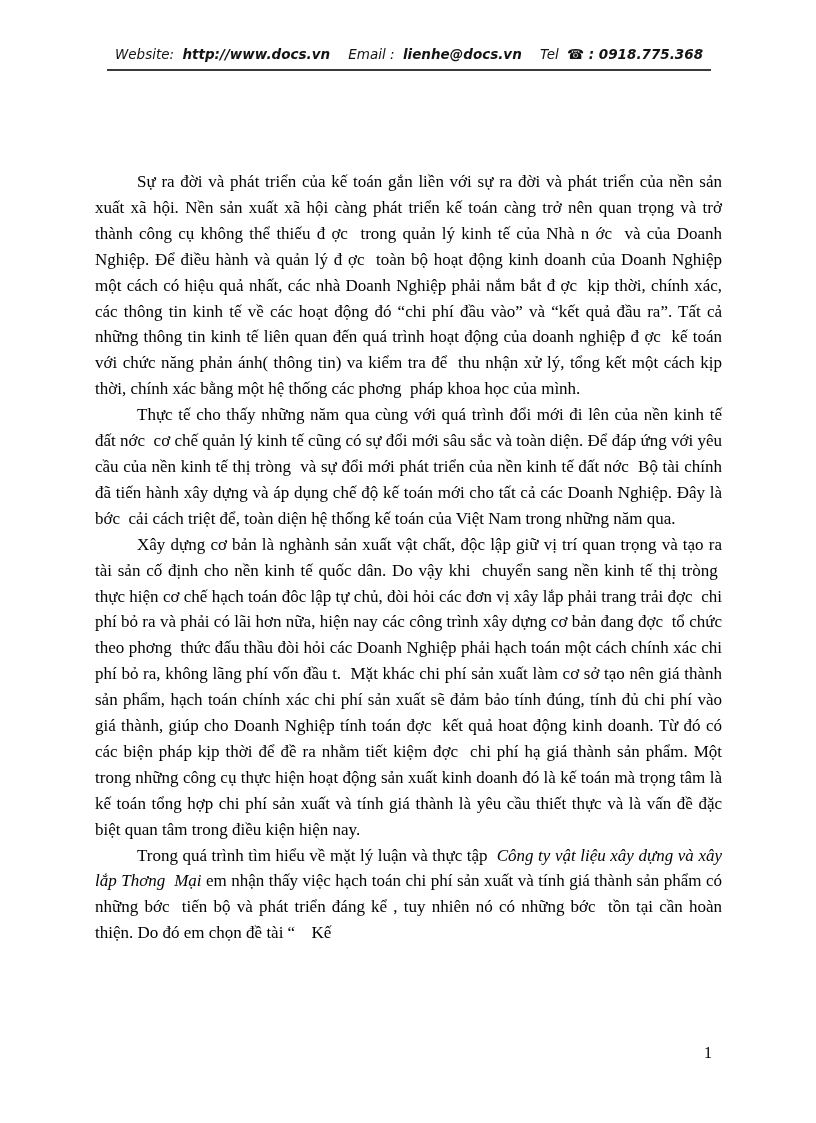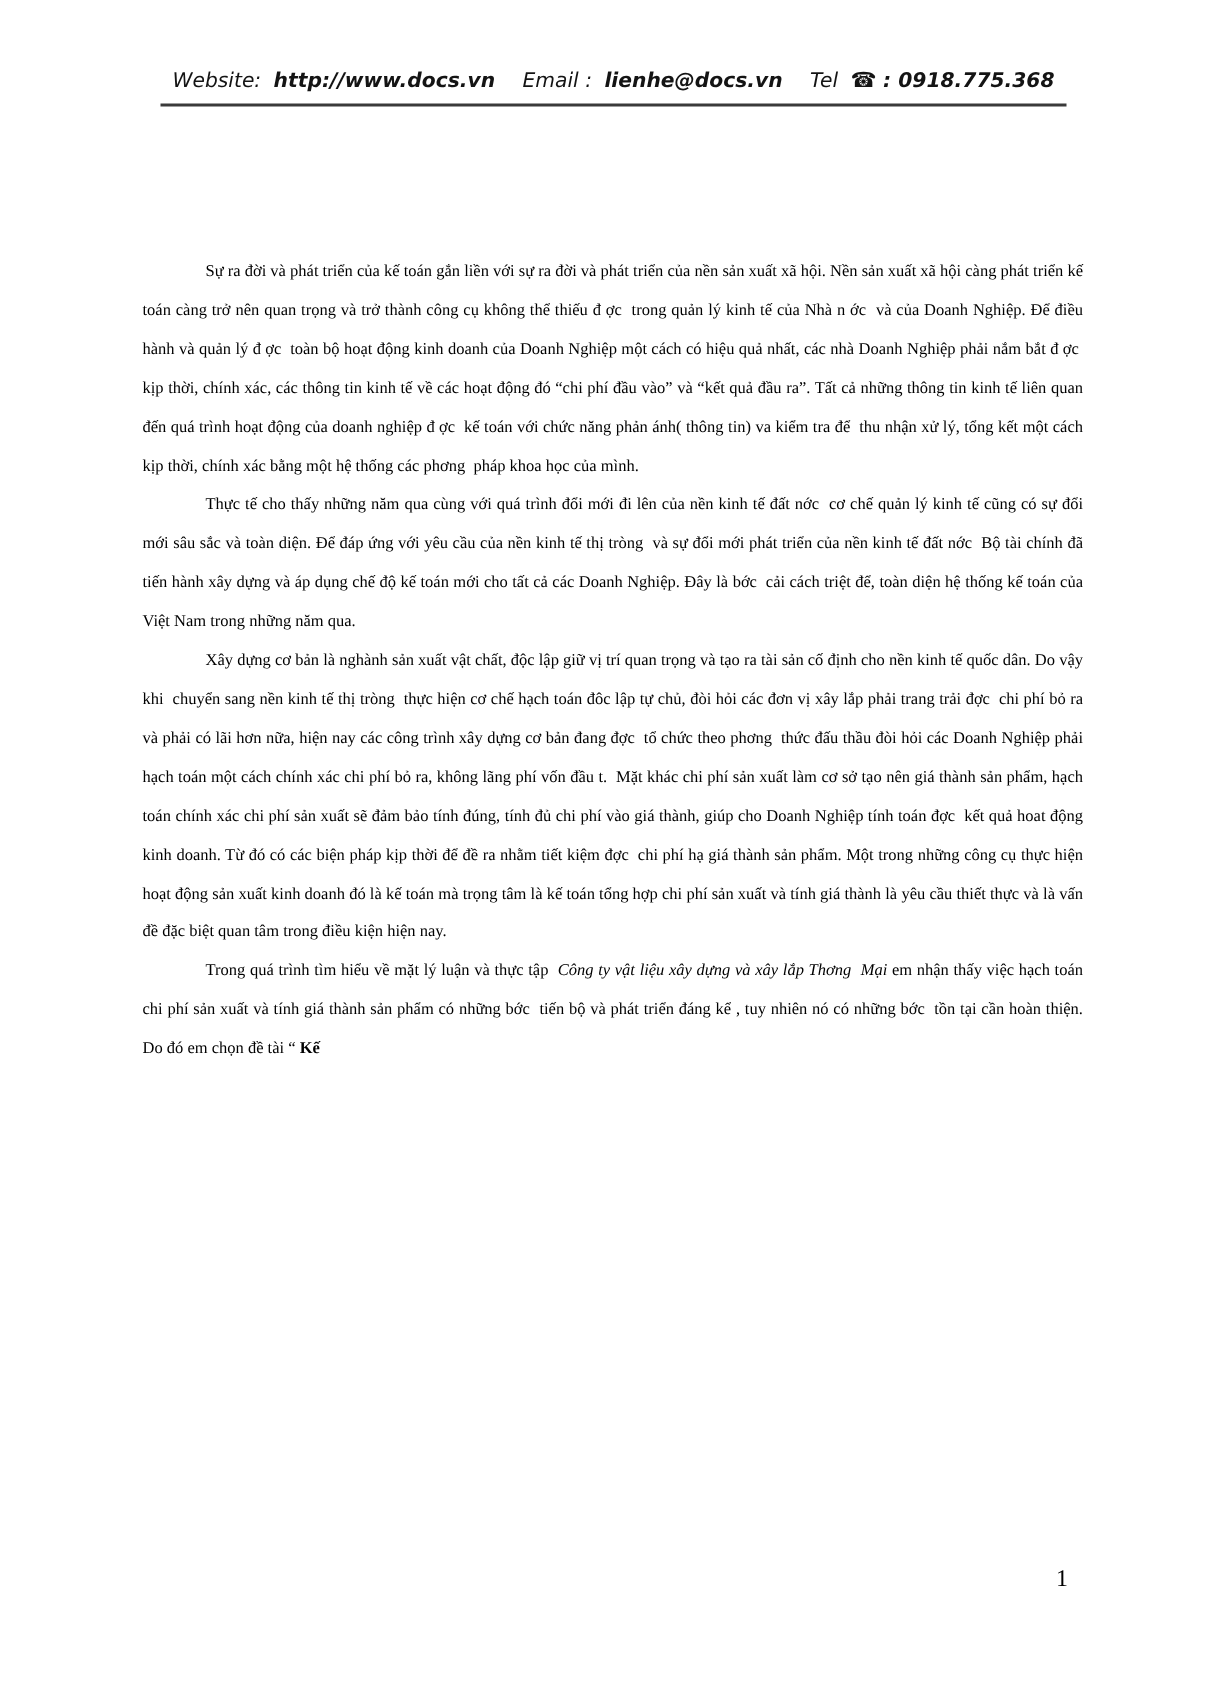--- a/index.html
+++ b/index.html
@@ -42,29 +42,29 @@
     letter-spacing: 2px;
     color: #000;
     text-shadow: 0.7px 0 0 #000;
   }
   .doc-body {
     position: absolute;
     top: 169px;
     left: 95px;
     width: 627px;
     font-family: "Liberation Serif", serif;
-    font-size: 11px;
+    font-size: 17px;
     line-height: 25.9px;
     text-align: justify;
     color: #000;
   }
   .doc-body p { margin: 0; text-indent: 42px; }
   .doc-body .normal { font-style: normal; font-weight: normal; }
   .doc-body .italic { font-style: italic; }
-  .doc-body .bold { font-weight: bold; }
+  .doc-body .bold { font-weight: normal; margin-left: 12px; }
   .page-number {
     position: absolute;
     top: 1044px;
     left: 704px;
     font-family: "Liberation Serif", serif;
     font-size: 16px;
     color: #000;
   }
 </style>
 </head>

